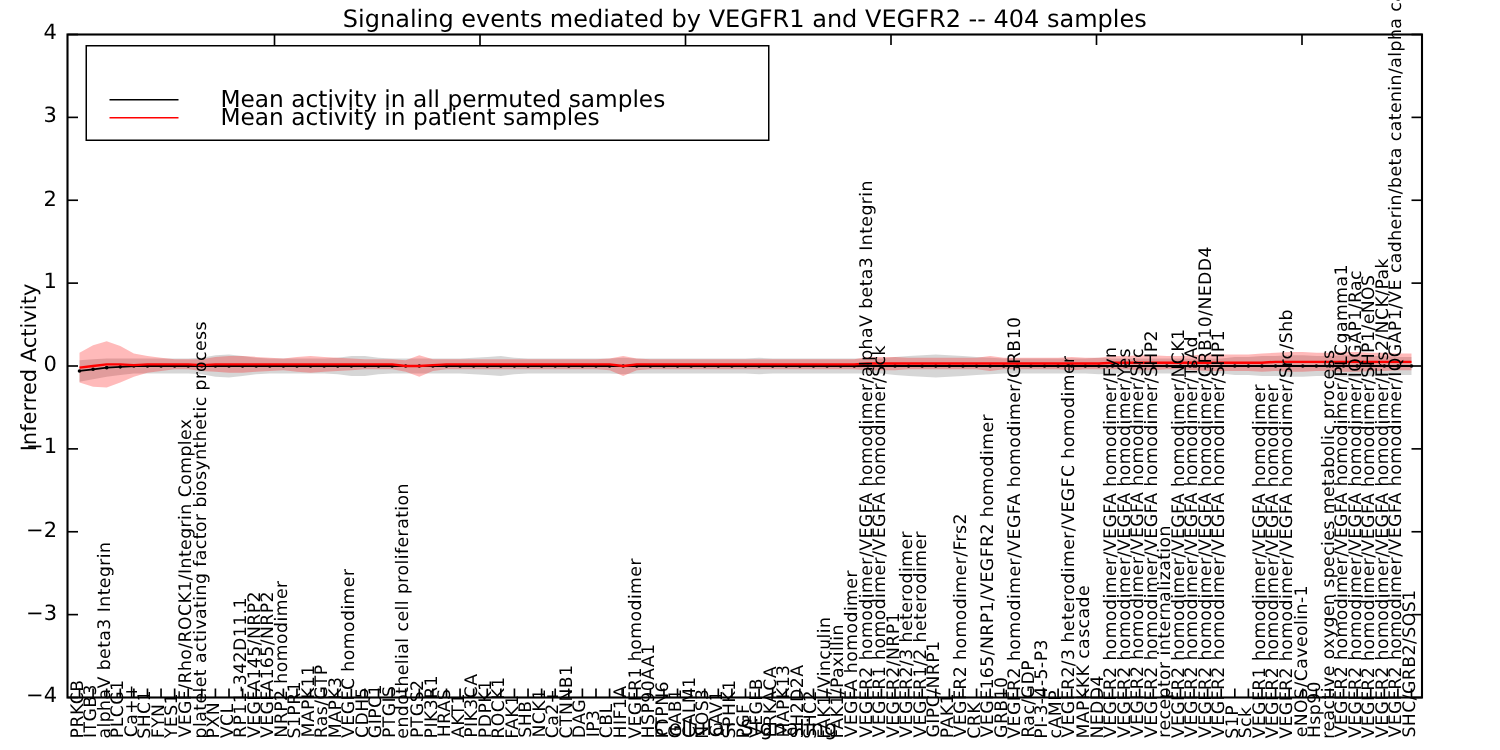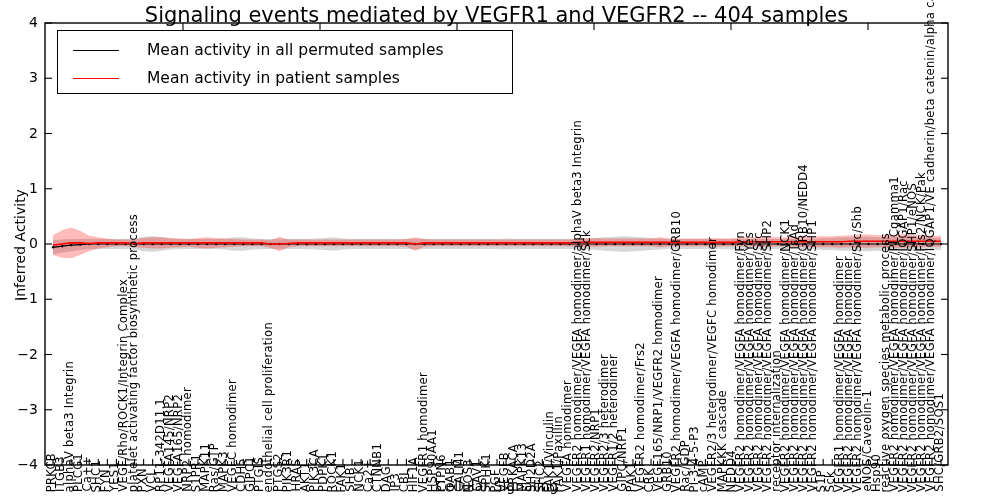--- a/index.html
+++ b/index.html
@@ -1,30 +1,30 @@
 <!DOCTYPE html>
 <html><head>
 <meta charset="utf-8">
 <style>
   html,body{margin:0;padding:0;background:#ffffff;}
   .fig{position:relative;width:1000px;height:500px;background:#ffffff;overflow:hidden;
        font-family:"DejaVu Sans","Liberation Sans",sans-serif;color:#000;}
   .chart-title{position:absolute;top:3px;left:0;width:993px;text-align:center;
-       font-size:21px;white-space:nowrap;}
+       font-size:16px;white-space:nowrap;}
   .ylabel{position:absolute;left:-60px;top:237px;width:160px;text-align:center;font-size:14px;
        transform:rotate(-90deg);transform-origin:center center;}
   .xlabel{position:absolute;left:347px;top:478px;width:300px;text-align:center;font-size:14px;}
   svg.plot{position:absolute;left:0;top:0;}
   .ytick{position:absolute;width:36px;text-align:right;font-size:14px;line-height:14px;}
   .xtick{position:absolute;font-size:11.5px;line-height:11px;letter-spacing:0.3px;
        writing-mode:vertical-rl;transform:rotate(180deg);white-space:nowrap;}
   .legend{position:absolute;left:57px;top:30px;width:456px;height:64px;background:#ffffff;
        border:1.4px solid #000;box-sizing:border-box;}
   .legend-row{position:absolute;left:0;height:22px;display:flex;align-items:center;}
-  .legend-row.r0{top:8px;}
+  .legend-row.r0{top:24px;}
   .legend-row.r1{top:36px;}
   .legend-swatch{display:inline-block;width:46px;height:0;border-top:1.6px solid #000;
        margin-left:15px;margin-right:28px;}
   .legend-label{font-size:15.5px;white-space:nowrap;}
 </style>
 </head>
 <body>
 
 <div class="fig">
   <svg class="plot" width="1000" height="500" id="plot-svg">

